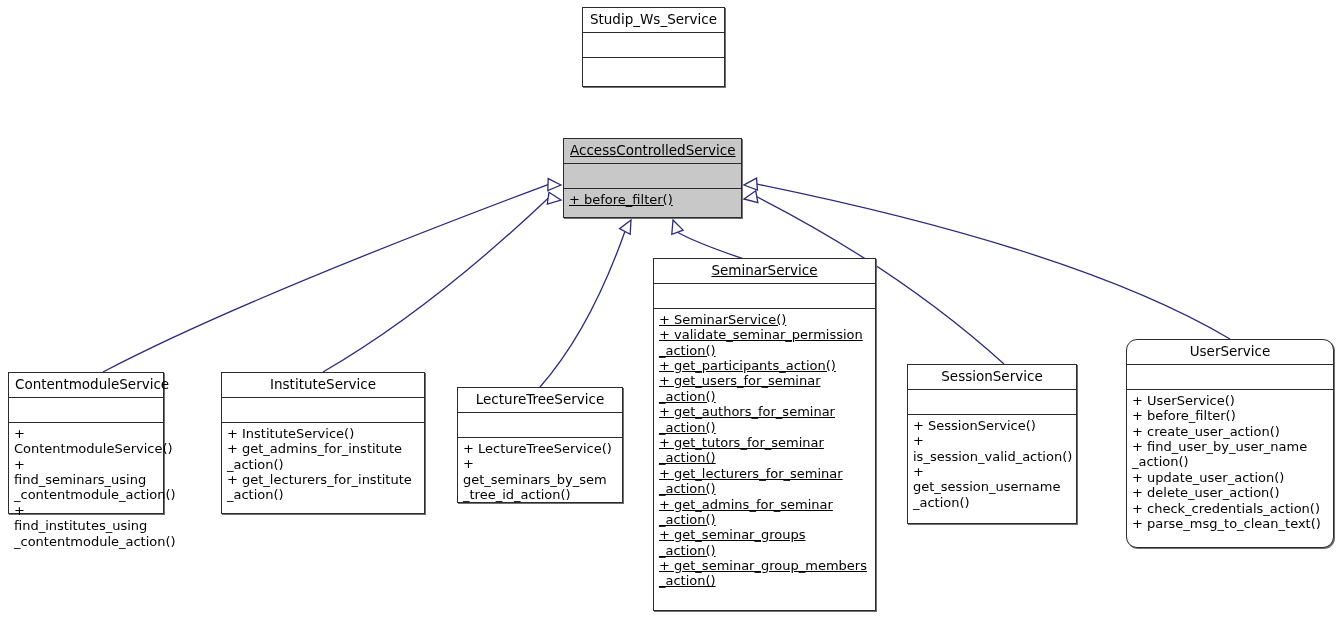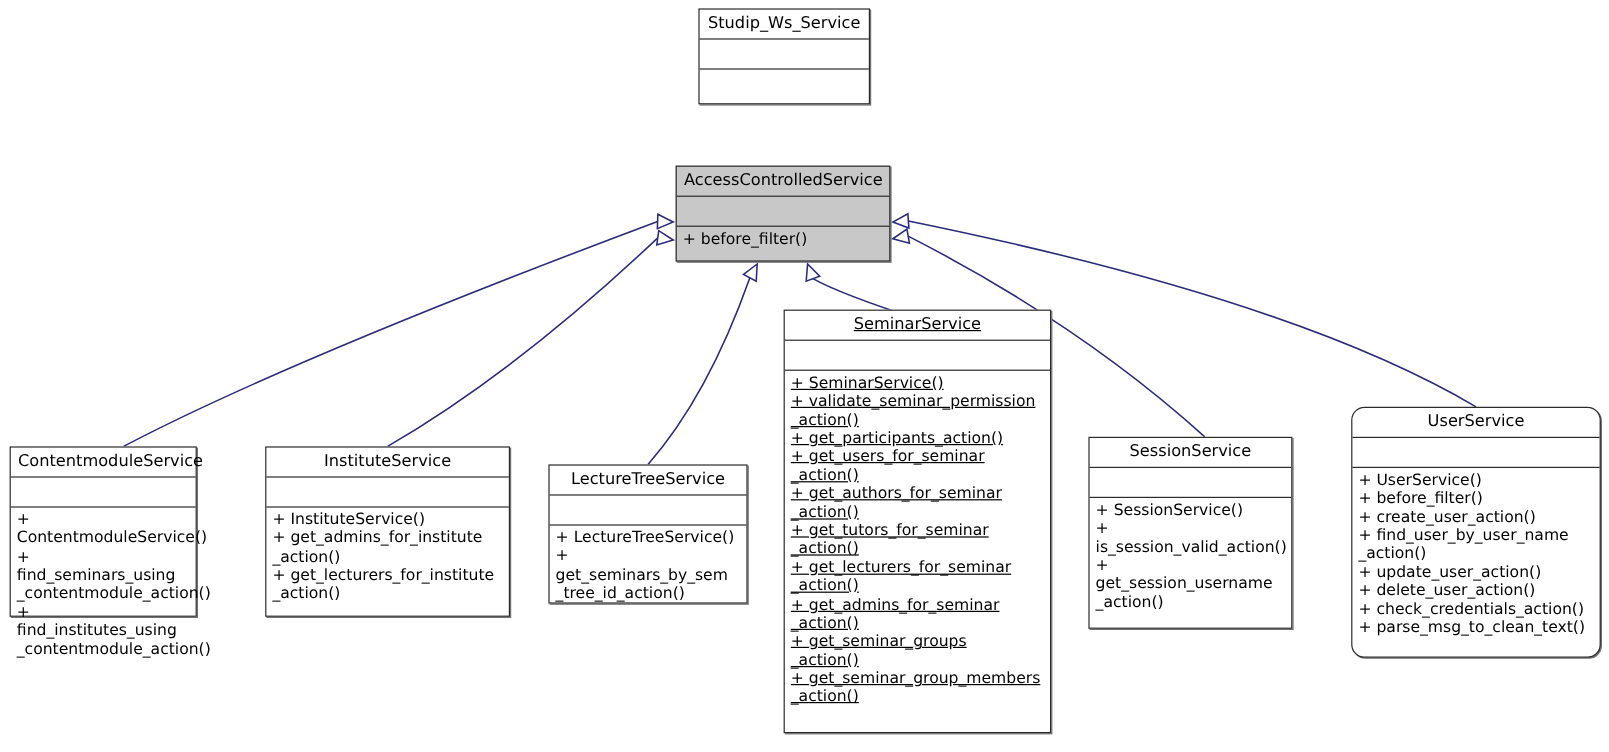--- a/index.html
+++ b/index.html
@@ -91,21 +91,21 @@
   <div id="class-layer">
       <div class="uml-class" style="left: 582px; top: 7px; width: 143px; height: 80px;">
         <div class="uml-name">Studip_Ws_Service</div>
         <div class="uml-attrs">
           <div class="empty-compartment"></div>
         </div>
         <div class="uml-ops">
           <div class="empty-compartment"></div>
         </div>
       </div>
-      <div class="uml-class highlight" style="left: 563px; top: 138px; width: 179px; height: 80px;">
+      <div class="uml-class highlight" style="left: 563px; top: 138px; width: 179px; height: 80px; text-decoration: underline;">
         <div class="uml-name">AccessControlledService</div>
         <div class="uml-attrs">
           <div class="empty-compartment"></div>
         </div>
         <div class="uml-ops">
           <div class="uml-line">+ before_filter()</div>
         </div>
       </div>
       <div class="uml-class" style="left: 8px; top: 372px; width: 156px; height: 142px;">
         <div class="uml-name">ContentmoduleService</div>

